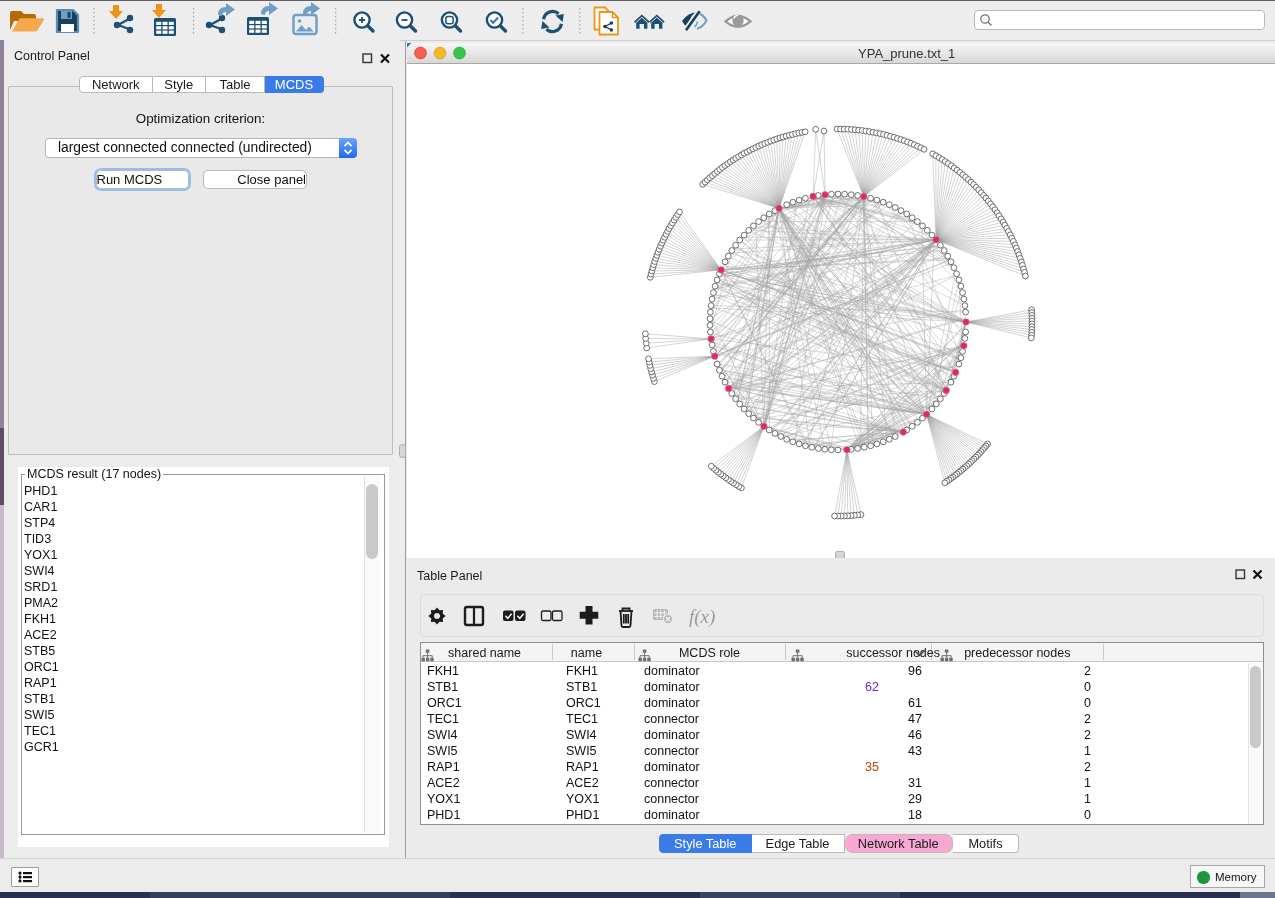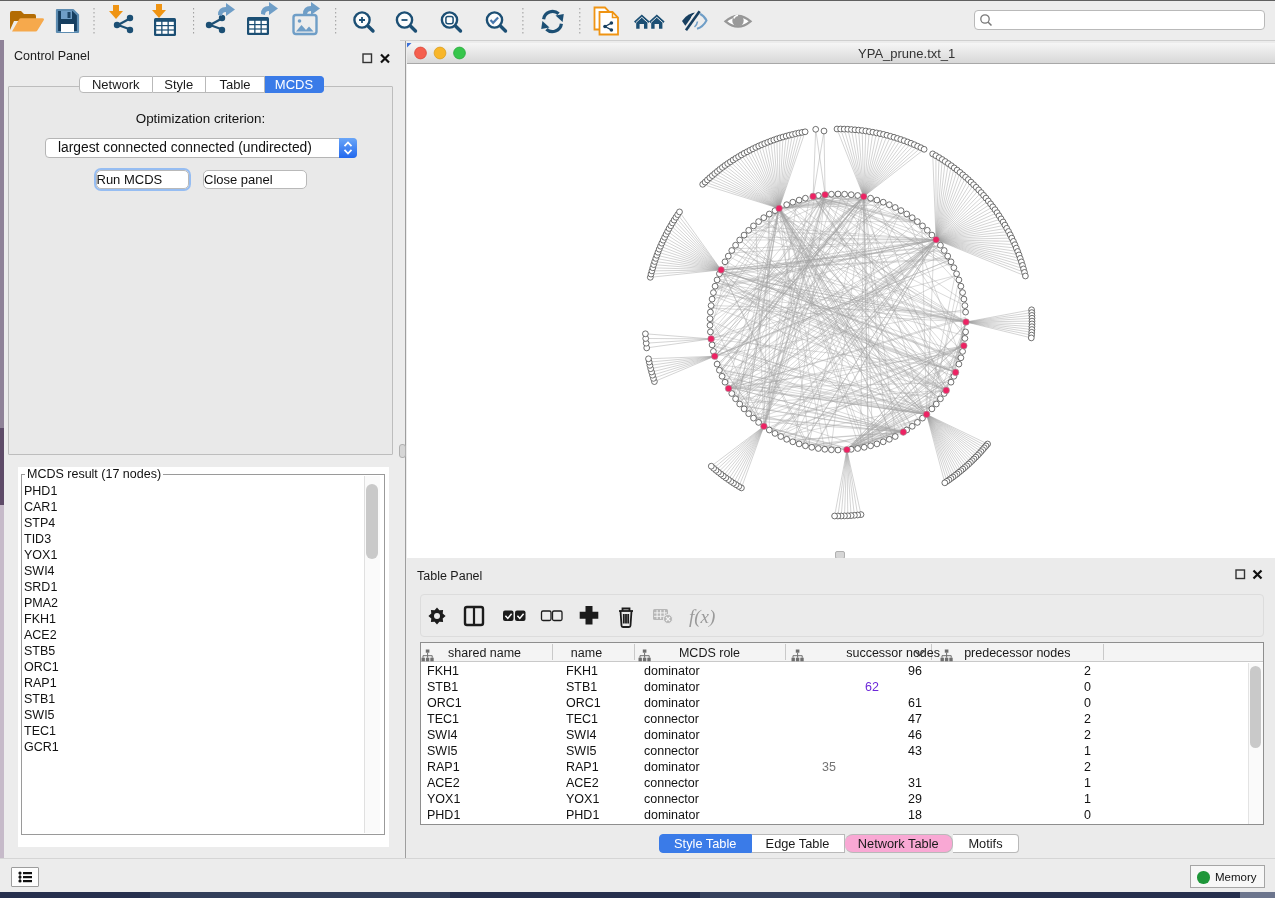--- a/index.html
+++ b/index.html
@@ -132,21 +132,21 @@
 <div class="abs" style="left:265px;top:76px;width:59px;height:16.5px;background:#3a7be8;color:#ffffff;border:1px solid #3a7be8;border-left:none;border-radius:0 4px 4px 0;font-size:13px;text-align:center;line-height:15.5px">MCDS</div>
 <div class="abs" style="left:8px;top:111px;width:385px;text-align:center;font-size:13.4px;color:#111">Optimization criterion:</div>
 <div class="abs" style="left:45px;top:138px;width:312px;height:19.5px;background:#fff;border:1px solid #b5b5b5;border-radius:4px;font-size:13.8px;color:#111;line-height:18.5px;padding-left:12px">largest connected connected (undirected)</div>
 <div class="abs" style="left:339px;top:138px;width:18px;height:19.5px;background:linear-gradient(#6aa6f8,#2268ee);border-radius:0 4px 4px 0"></div>
 <svg class="abs" style="left:339px;top:138px" width="18" height="20" xmlns="http://www.w3.org/2000/svg">
     <path d="M5.5 8.2 l3.5 -3.7 l3.5 3.7" fill="none" stroke="#fff" stroke-width="1.7"></path>
     <path d="M5.5 11.8 l3.5 3.7 l3.5 -3.7" fill="none" stroke="#fff" stroke-width="1.7"></path>
   </svg>
 <div class="abs" style="left:93.5px;top:167.5px;width:97px;height:23px;border:2px solid #96bdf2;border-radius:7px"></div>
 <div class="abs" style="left:95.5px;top:169.5px;width:93px;height:19px;background:#fff;border:1px solid #b9b9b9;border-radius:5px;font-size:13px;color:#111;text-align:left;line-height:17px">Run MCDS</div>
-<div class="abs" style="left:203px;top:169.5px;width:104px;height:19px;background:#fff;border:1px solid #b9b9b9;border-radius:5px;font-size:13px;color:#111;text-align:left;line-height:17px">Close panel</div>
+<div class="abs" style="left:203px;top:169.5px;width:104px;height:19px;background:#fff;border:1px solid #b9b9b9;border-radius:5px;font-size:13px;color:#111;text-align:right;line-height:17px">Close panel</div>
 <div class="abs" style="left:18px;top:467px;width:371px;height:380px;background:#fff"></div>
 <div class="abs" style="left:21px;top:474px;width:364px;height:361px;border:1px solid #9a9a9a"></div>
 <div class="abs" style="left:25px;top:467px;background:#fff;padding:0 2px;font-size:12.5px;color:#111">MCDS result (17 nodes)</div>
 <div class="abs" style="left:24px;top:483px;font-size:12.5px;color:#111">
     <div style="height:16px;line-height:16px">PHD1</div>
     <div style="height:16px;line-height:16px">CAR1</div>
     <div style="height:16px;line-height:16px">STP4</div>
     <div style="height:16px;line-height:16px">TID3</div>
     <div style="height:16px;line-height:16px">YOX1</div>
     <div style="height:16px;line-height:16px">SWI4</div>
@@ -1161,21 +1161,21 @@
 <div class="abs" style="left:822px;top:728px;width:100px;text-align:right;font-size:12.5px;color:#111">46</div>
 <div class="abs" style="left:991px;top:728px;width:100px;text-align:right;font-size:12.5px;color:#111">2</div>
 <div class="abs" style="left:427px;top:744px;font-size:12.5px;color:#111">SWI5</div>
 <div class="abs" style="left:566px;top:744px;font-size:12.5px;color:#111">SWI5</div>
 <div class="abs" style="left:644px;top:744px;font-size:12.5px;color:#111">connector</div>
 <div class="abs" style="left:822px;top:744px;width:100px;text-align:right;font-size:12.5px;color:#111">43</div>
 <div class="abs" style="left:991px;top:744px;width:100px;text-align:right;font-size:12.5px;color:#111">1</div>
 <div class="abs" style="left:427px;top:760px;font-size:12.5px;color:#111">RAP1</div>
 <div class="abs" style="left:566px;top:760px;font-size:12.5px;color:#111">RAP1</div>
 <div class="abs" style="left:644px;top:760px;font-size:12.5px;color:#111">dominator</div>
-<div class="abs" style="left:822px;top:760px;width:100px;text-align:left;font-size:12.5px;color:#737373">35</div>
+<div class="abs" style="left:822px;top:760px;width:100px;text-align:center;font-size:12.5px;color:#c2410c">35</div>
 <div class="abs" style="left:991px;top:760px;width:100px;text-align:right;font-size:12.5px;color:#111">2</div>
 <div class="abs" style="left:427px;top:776px;font-size:12.5px;color:#111">ACE2</div>
 <div class="abs" style="left:566px;top:776px;font-size:12.5px;color:#111">ACE2</div>
 <div class="abs" style="left:644px;top:776px;font-size:12.5px;color:#111">connector</div>
 <div class="abs" style="left:822px;top:776px;width:100px;text-align:right;font-size:12.5px;color:#111">31</div>
 <div class="abs" style="left:991px;top:776px;width:100px;text-align:right;font-size:12.5px;color:#111">1</div>
 <div class="abs" style="left:427px;top:792px;font-size:12.5px;color:#111">YOX1</div>
 <div class="abs" style="left:566px;top:792px;font-size:12.5px;color:#111">YOX1</div>
 <div class="abs" style="left:644px;top:792px;font-size:12.5px;color:#111">connector</div>
 <div class="abs" style="left:822px;top:792px;width:100px;text-align:right;font-size:12.5px;color:#111">29</div>

